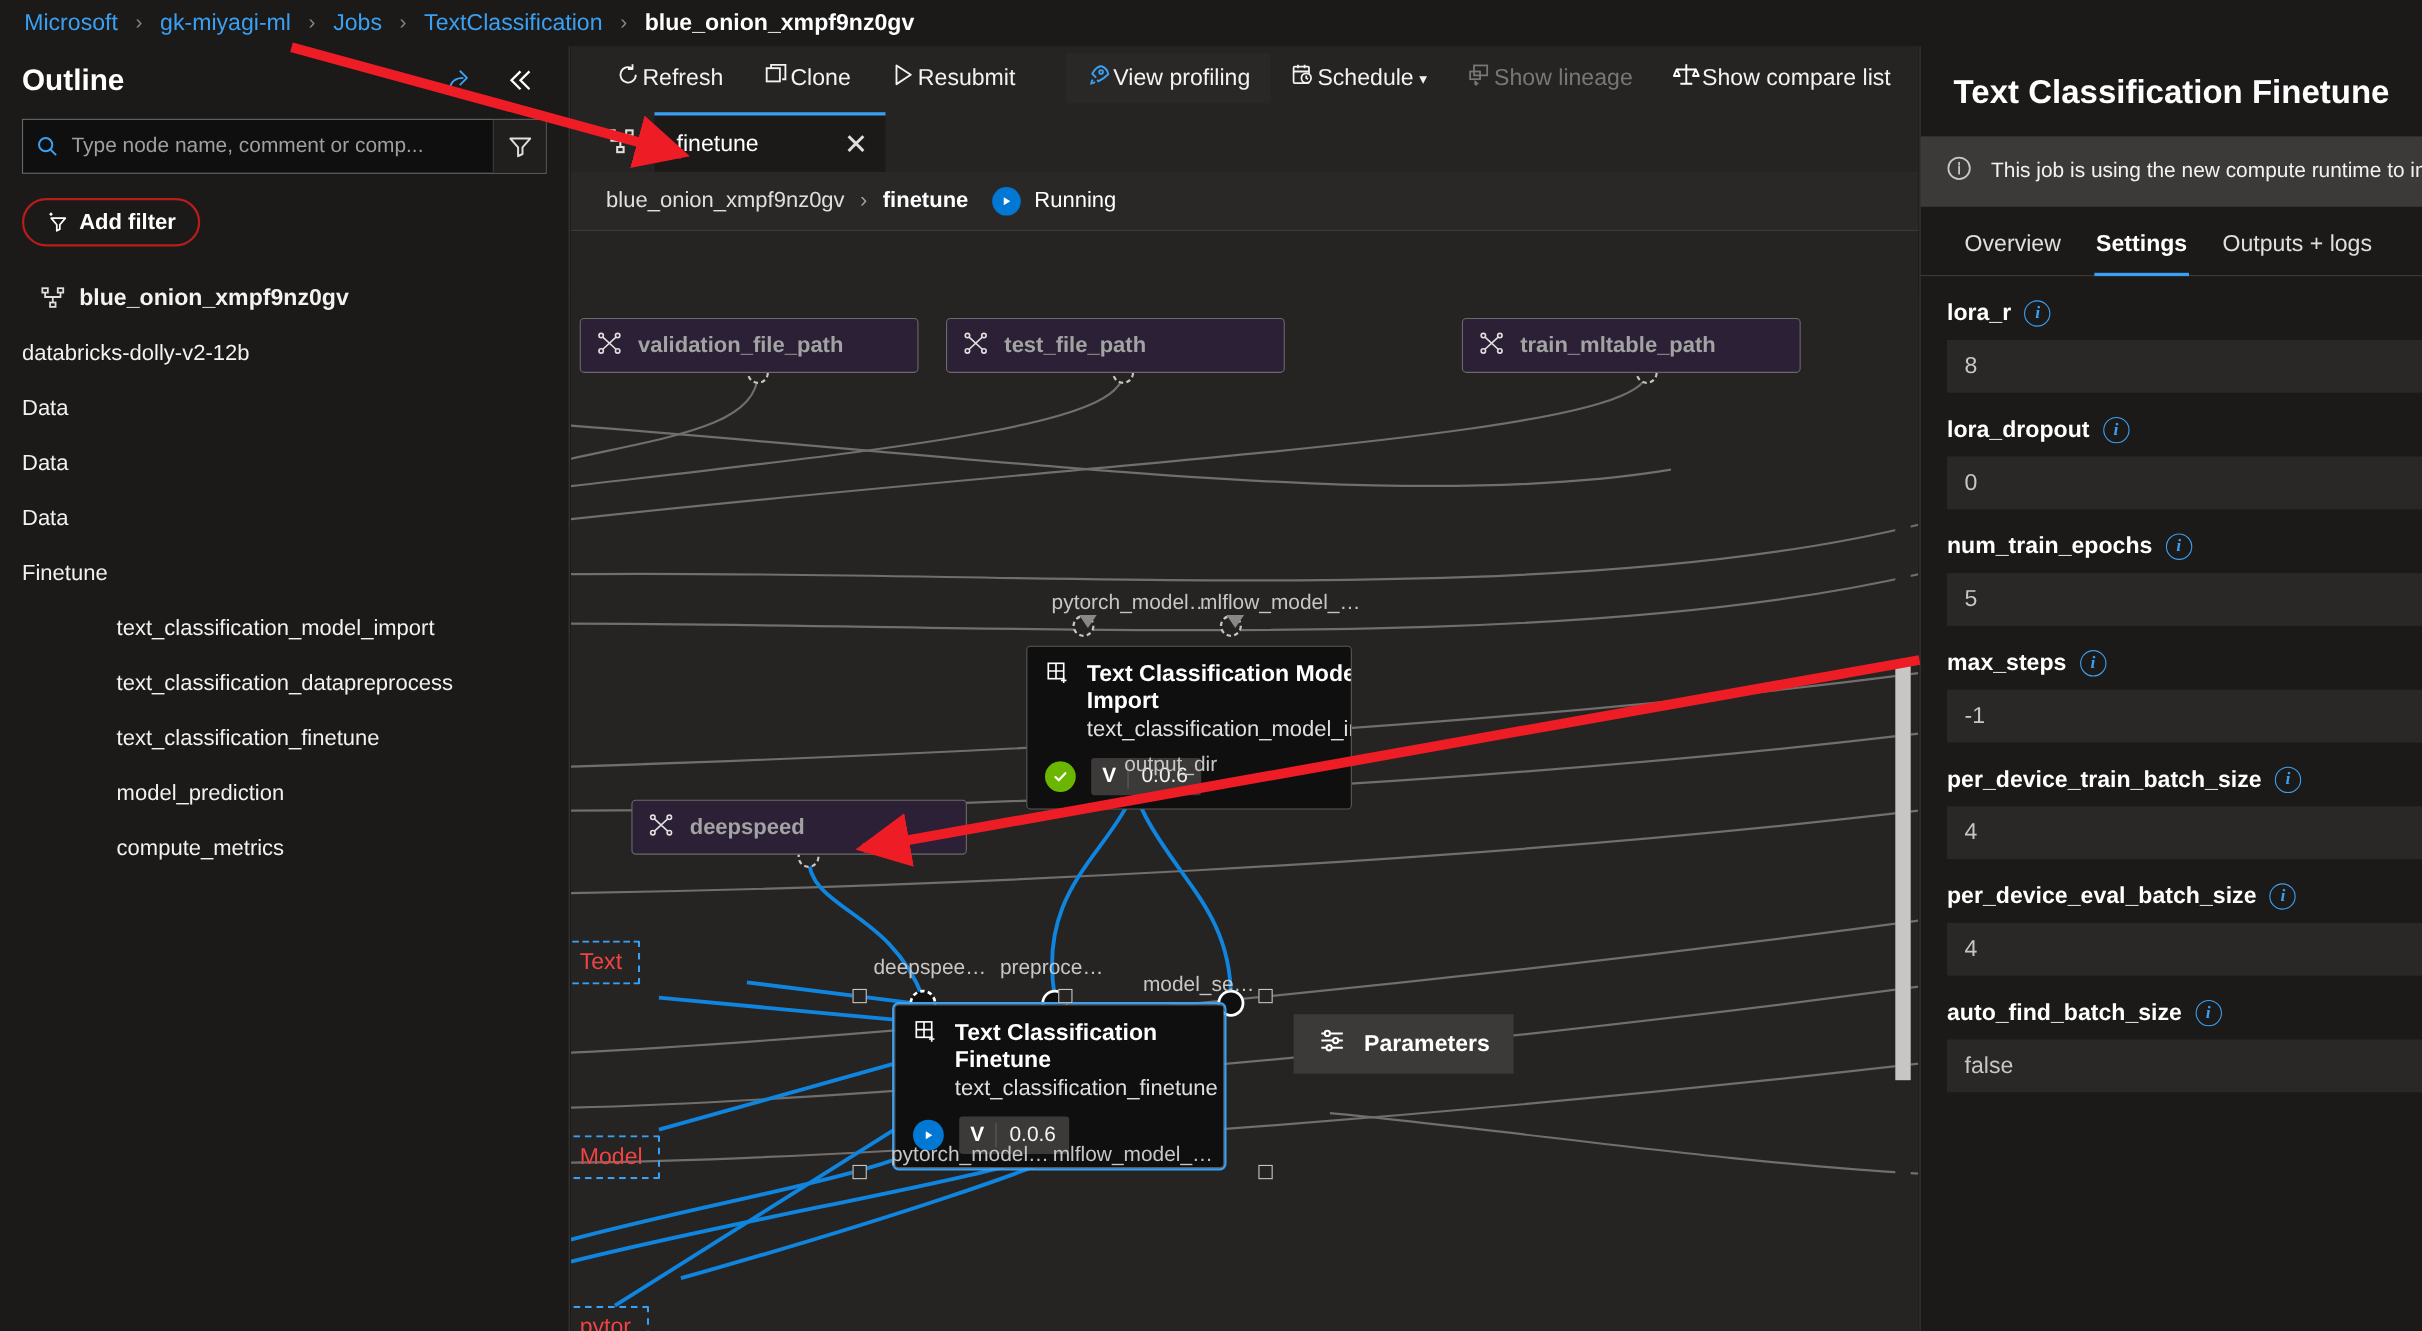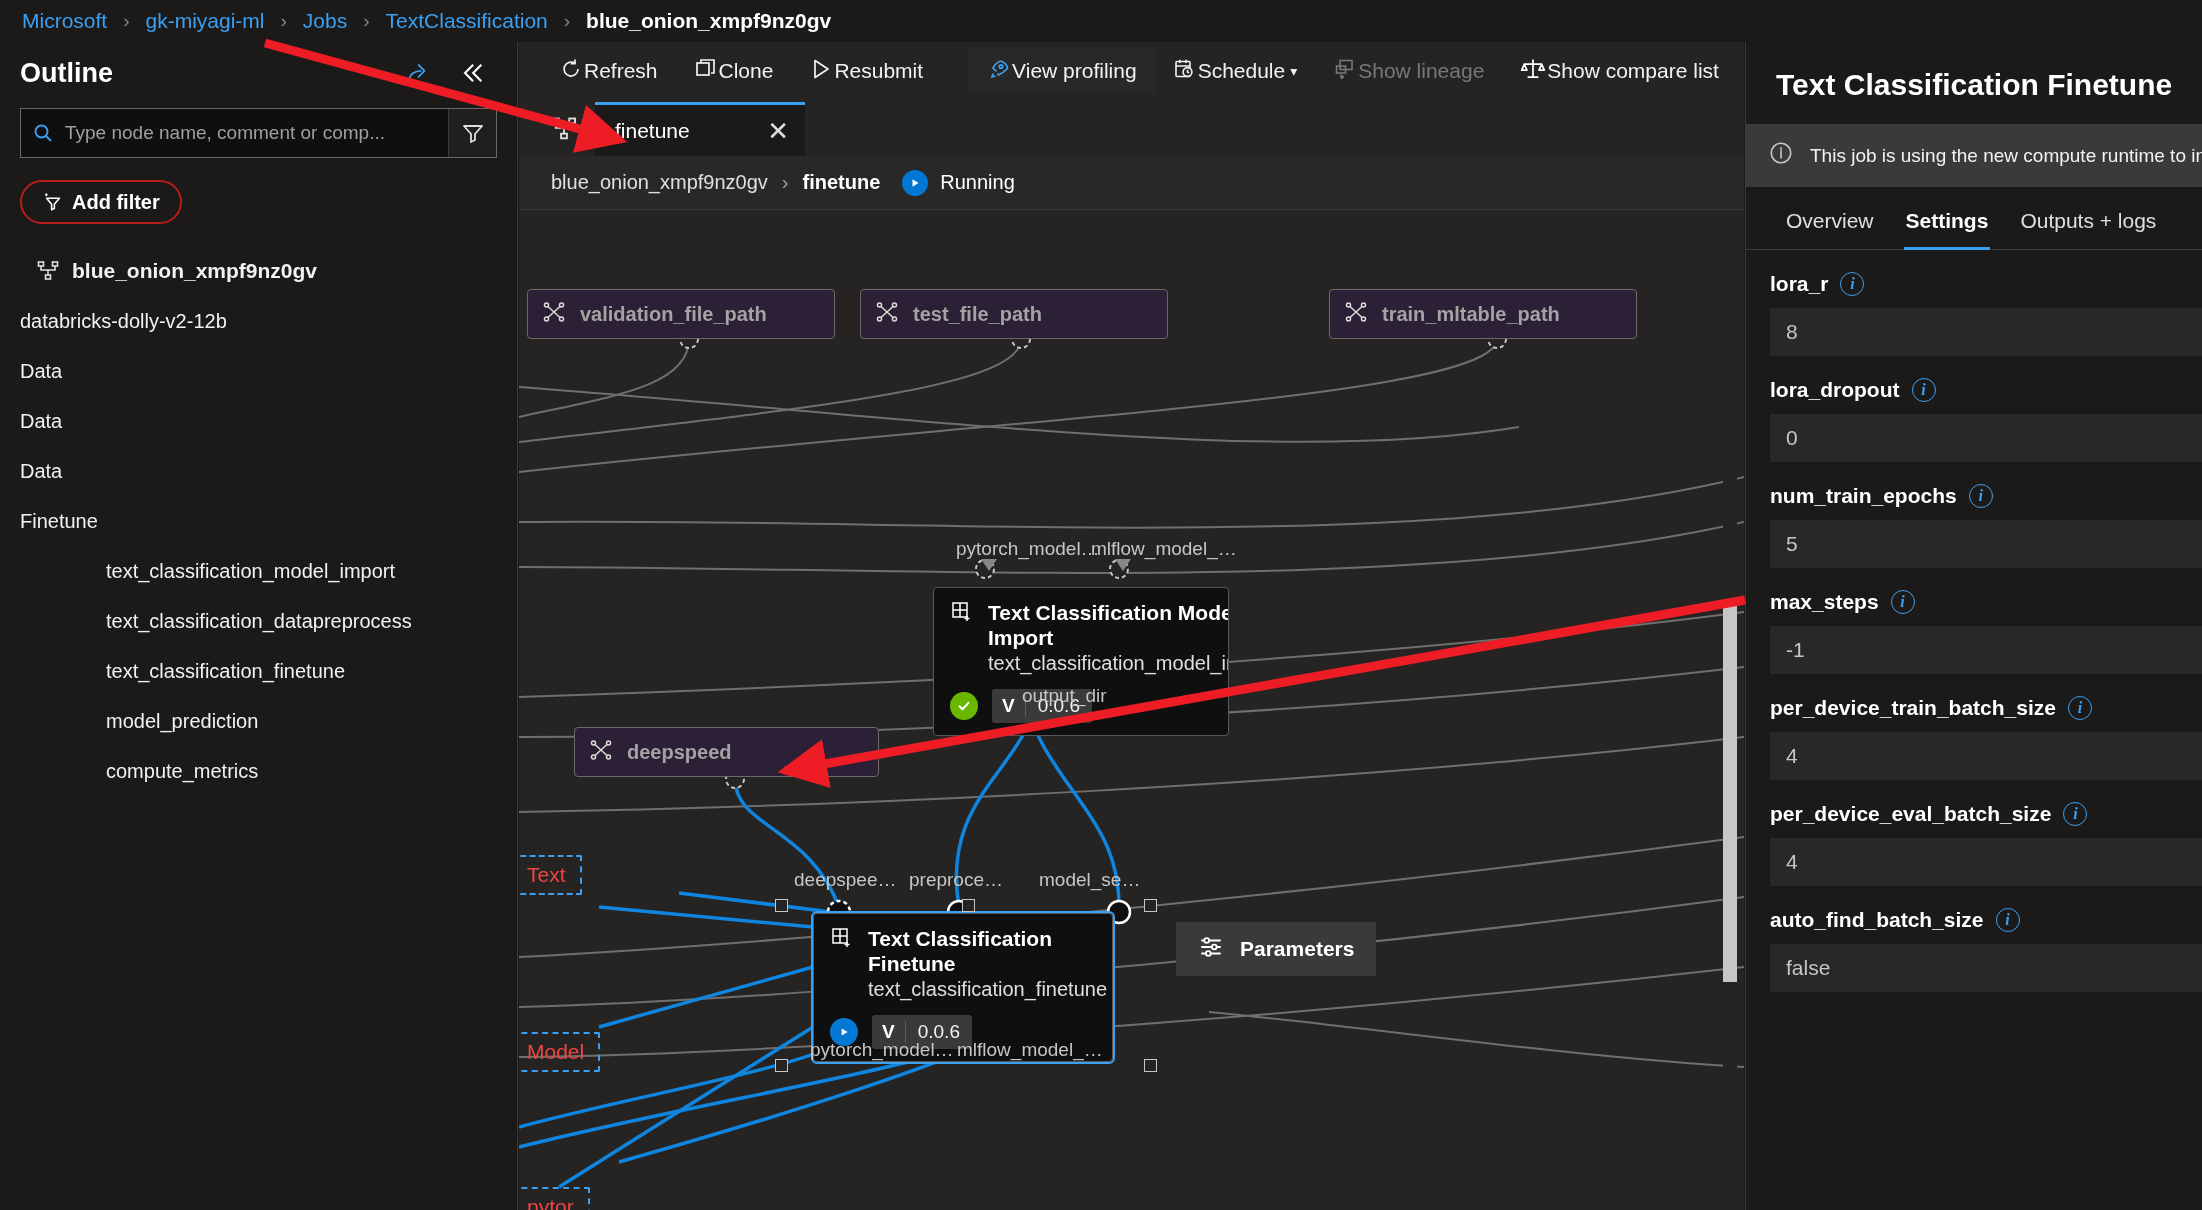--- a/index.html
+++ b/index.html
@@ -594,21 +594,21 @@
       <div class="sel-handle" style="left:625px; top:632px;"></div>
       <div class="sel-handle" style="left:256px; top:792px;"></div>
       <div class="sel-handle" style="left:625px; top:792px;"></div>
       <div class="sel-handle" style="left:443px; top:632px;"></div>
 
       <div class="port-label" style="left:437px; top:271px;">pytorch_model…</div>
       <div class="port-label" style="left:572px; top:271px;">mlflow_model_…</div>
       <div class="port-label" style="left:503px; top:418px;">output_dir</div>
       <div class="port-label" style="left:275px; top:602px;">deepspee…</div>
       <div class="port-label" style="left:390px; top:602px;">preproce…</div>
-      <div class="port-label" style="left:520px; top:602px;text-align:right;">model_se…</div>
+      <div class="port-label" style="left:520px; top:618px;text-align:right;">model_se…</div>
       <div class="port-label" style="left:291px; top:772px;">pytorch_model…</div>
       <div class="port-label" style="left:438px; top:772px;">mlflow_model_…</div>
 
       <div class="chip-dashed" style="left:-8px; top:588px;">Text</div>
       <div class="chip-dashed" style="left:-8px; top:765px;">Model</div>
       <div class="chip-dashed" style="left:-8px; top:920px;">pytor</div>
 
       <div class="params-btn" style="left:657px; top:655px;">
         <span>
           <svg width="26" height="26" viewBox="0 0 24 24" fill="none" stroke="#ffffff" stroke-width="1.7">

